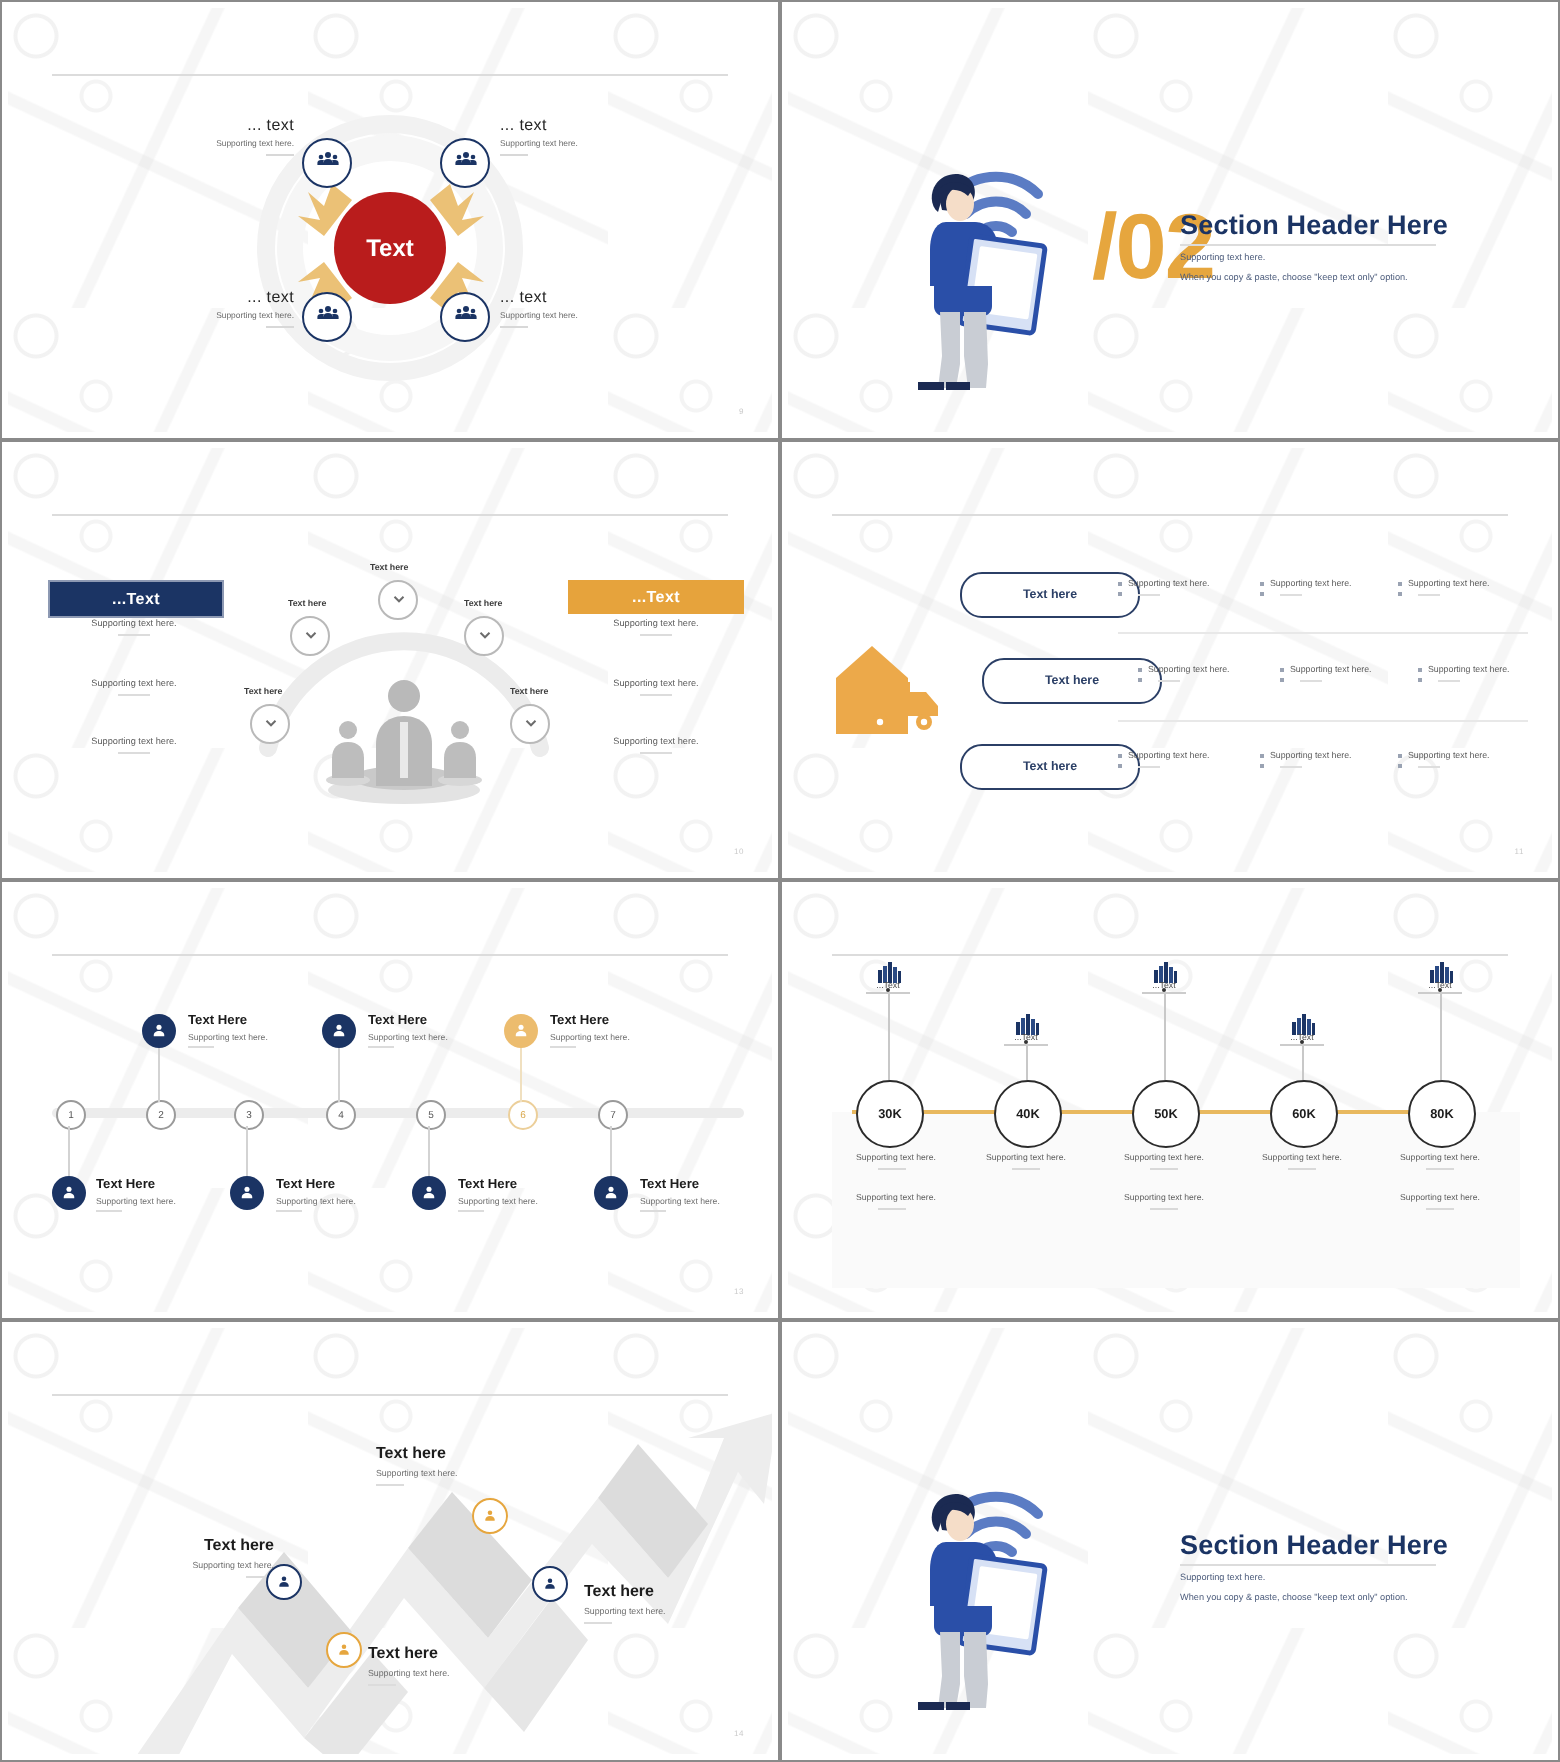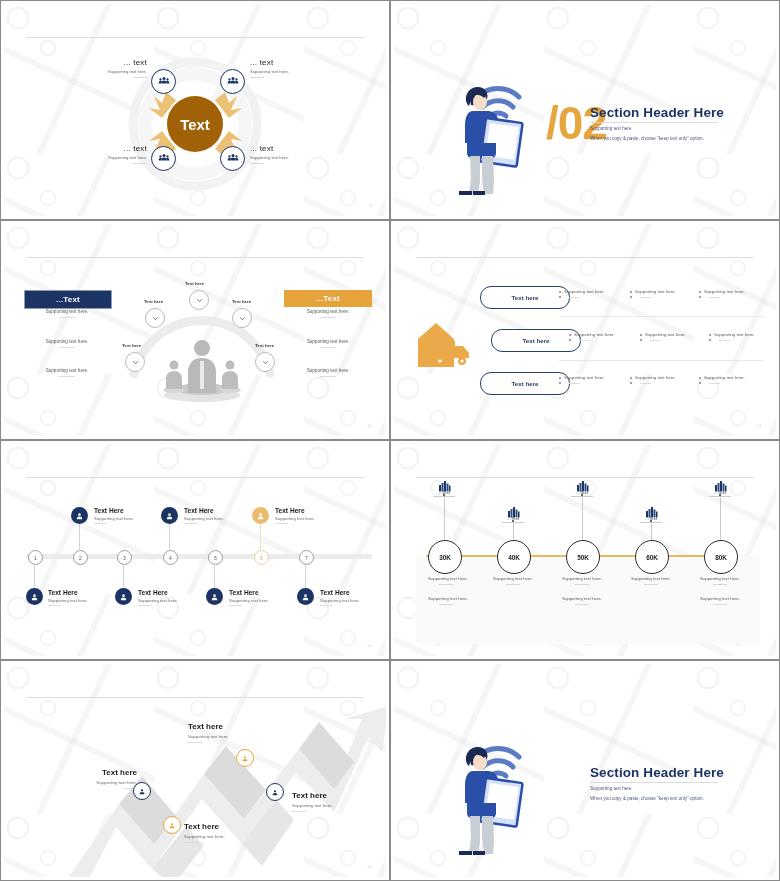--- a/index.html
+++ b/index.html
@@ -12,22 +12,22 @@
   .wm{position:absolute;inset:0;pointer-events:none;opacity:.5;
       background-image:
         radial-gradient(circle at 14px 14px, rgba(0,0,0,0) 9px, rgba(170,170,170,.30) 9.5px, rgba(170,170,170,.30) 11px, rgba(0,0,0,0) 11.5px),
         radial-gradient(circle at 44px 44px, rgba(0,0,0,0) 6px, rgba(170,170,170,.26) 6.5px, rgba(170,170,170,.26) 8px, rgba(0,0,0,0) 8.5px),
         linear-gradient(115deg, rgba(0,0,0,0) 46%, rgba(175,175,175,.22) 46.5%, rgba(175,175,175,.22) 49%, rgba(0,0,0,0) 49.5%),
         linear-gradient(25deg, rgba(0,0,0,0) 46%, rgba(175,175,175,.22) 46.5%, rgba(175,175,175,.22) 49%, rgba(0,0,0,0) 49.5%);
       background-size:150px 150px,150px 150px,150px 150px,150px 150px;background-position:0 0,0 0,0 0,0 0;}
 
   .rule{position:absolute;left:22px;right:22px;top:33px;height:1px;background:#dcdcdc;}
   .pgnum{position:absolute;right:14px;bottom:8px;font-size:4px;color:#c9c9c9;letter-spacing:.3px;}
-  .hub-core{position:absolute;left:163px;top:92px;width:56px;height:56px;border-radius:50%;background:#a16207;
-            display:flex;align-items:center;justify-content:center;color:#fff;font-size:15px;font-weight:bold;}
+  .hub-core{position:absolute;left:163px;top:92px;width:56px;height:56px;border-radius:50%;background:#b91c1c;
+            display:flex;align-items:center;justify-content:center;color:#fff;font-size:12px;font-weight:bold;}
   .node{position:absolute;width:23px;height:23px;border-radius:50%;border:1.4px solid #1b3464;background:#fff;
         display:flex;align-items:center;justify-content:center;}
   .node svg{width:12px;height:12px;}
   .lbl-t{font-size:8px;font-weight:normal;color:#262626;letter-spacing:.2px;white-space:nowrap;}
   .lbl-s{font-size:4.2px;color:#6a6a6a;white-space:nowrap;margin-top:2px;}
   .lbl-dash{width:14px;height:1px;background:#d8d8d8;margin-top:3px;}
   .txtblk{position:absolute;}
   .txtblk.right{text-align:right;}
   .txtblk.right .lbl-dash{margin-left:auto;}
 

